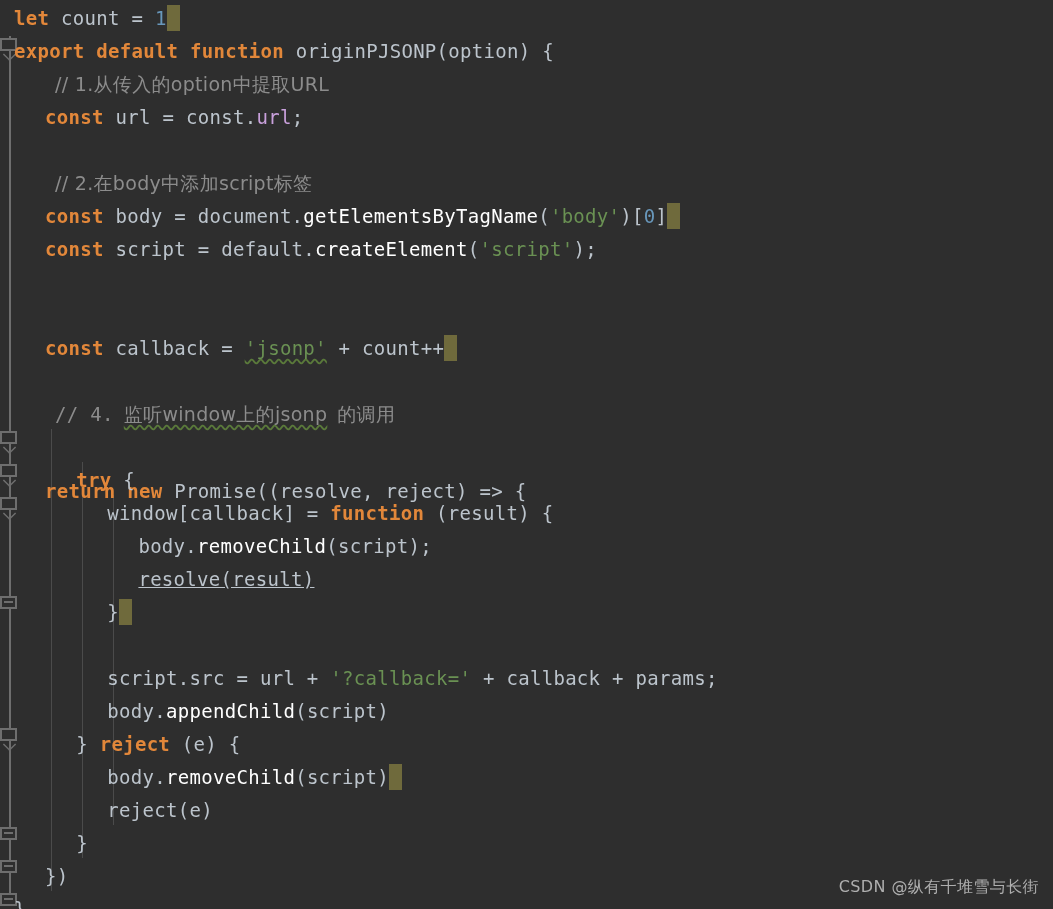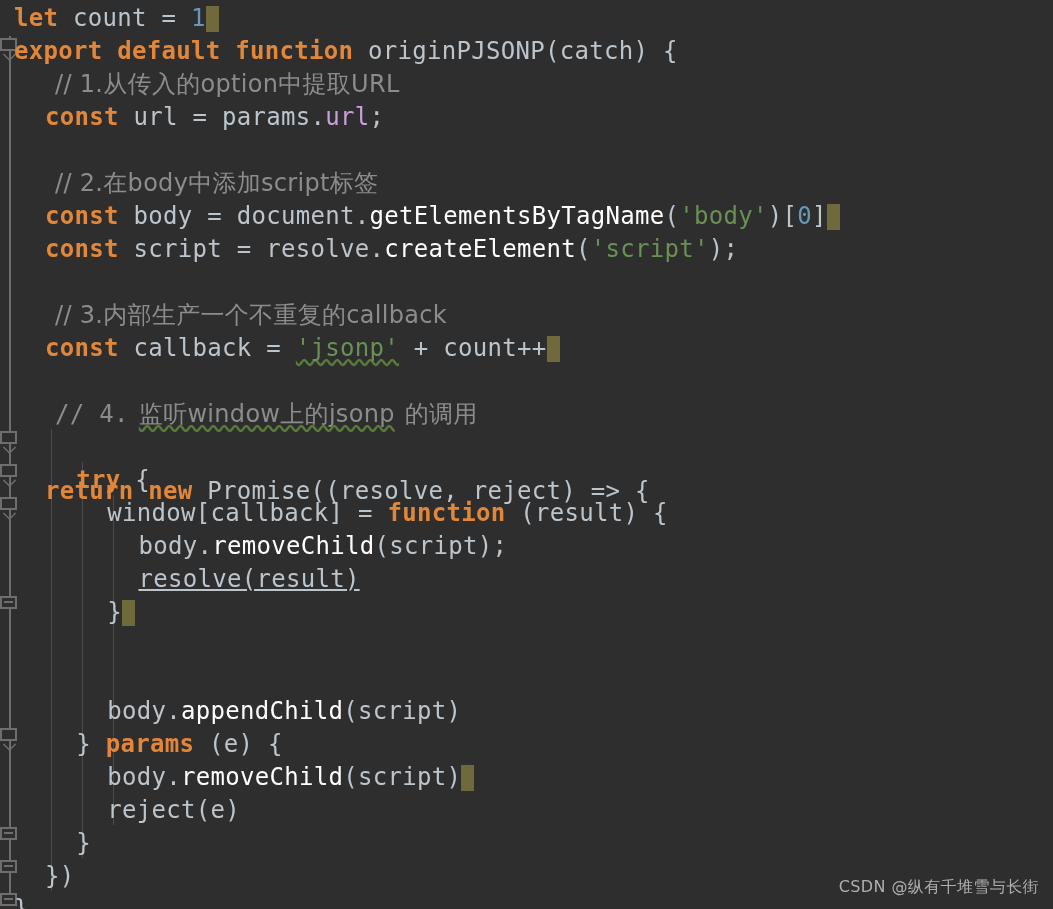--- a/index.html
+++ b/index.html
@@ -76,21 +76,21 @@
     left: 0; top: 0;
     width: 1053px;
     height: 909px;
   }
   .code-line {
     position: absolute;
     left: 0;
     height: 33px;
     line-height: 33px;
     white-space: pre;
-    font-size: 24px;
+    font-size: 19px;
     letter-spacing: 0.3px;
     color: #bcc4cc;
   }
   .tok { white-space: pre; }
   .t-kw      { color: #e2873a; font-weight: bold; }
   .t-plain   { color: #bcc4cc; }
   .t-comment { color: #8c8c8c; margin-left: 10px; }
   .t-str     { color: #6a9153; }
   .t-num     { color: #6897bb; }
   .t-fn      { color: #ffffff; }
@@ -170,40 +170,40 @@
     </div>
 
   <div id="indent-guides-layer">
       <div class="indent-guide" style="left: 51px; top: 429px; height: 462px;"></div>
       <div class="indent-guide" style="left: 82px; top: 462px; height: 396px;"></div>
       <div class="indent-guide" style="left: 113px; top: 495px; height: 330px;"></div>
     </div>
 
   <div id="code-layer">
       <div class="code-line" style="top: 2px; left: 14px;"><span class="tok t-kw">let</span><span class="tok t-plain"> count = </span><span class="tok t-num">1</span><span class="caret-block"></span></div>
-      <div class="code-line" style="top: 35px; left: 14px;"><span class="tok t-kw">export default function</span><span class="tok t-plain"> originPJSONP(catch) {</span></div>
+      <div class="code-line" style="top: 35px; left: 14px;"><span class="tok t-kw">export default function</span><span class="tok t-plain"> originPJSONP(option) {</span></div>
       <div class="code-line" style="top: 68px; left: 45.1px;"><span class="tok t-comment t-cjk">// 1.从传入的option中提取URL</span></div>
-      <div class="code-line" style="top: 101px; left: 45.1px;"><span class="tok t-kw">const</span><span class="tok t-plain"> url = params.</span><span class="tok t-prop">url</span><span class="tok t-plain">;</span></div>
+      <div class="code-line" style="top: 101px; left: 45.1px;"><span class="tok t-kw">const</span><span class="tok t-plain"> url = const.</span><span class="tok t-prop">url</span><span class="tok t-plain">;</span></div>
       <div class="code-line" style="top: 134px; left: 14px;"></div>
       <div class="code-line" style="top: 167px; left: 45.1px;"><span class="tok t-comment t-cjk">// 2.在body中添加script标签</span></div>
       <div class="code-line" style="top: 200px; left: 45.1px;"><span class="tok t-kw">const</span><span class="tok t-plain"> body = document.</span><span class="tok t-fn">getElementsByTagName</span><span class="tok t-plain">(</span><span class="tok t-str">'body'</span><span class="tok t-plain">)[</span><span class="tok t-num">0</span><span class="tok t-plain">]</span><span class="caret-block"></span></div>
-      <div class="code-line" style="top: 233px; left: 45.1px;"><span class="tok t-kw">const</span><span class="tok t-plain"> script = resolve.</span><span class="tok t-fn">createElement</span><span class="tok t-plain">(</span><span class="tok t-str">'script'</span><span class="tok t-plain">);</span></div>
+      <div class="code-line" style="top: 233px; left: 45.1px;"><span class="tok t-kw">const</span><span class="tok t-plain"> script = default.</span><span class="tok t-fn">createElement</span><span class="tok t-plain">(</span><span class="tok t-str">'script'</span><span class="tok t-plain">);</span></div>
       <div class="code-line" style="top: 266px; left: 14px;"></div>
-      <div class="code-line" style="top: 299px; left: 45.1px;"><span class="tok t-comment t-cjk">// 3.内部生产一个不重复的callback</span></div>
       <div class="code-line" style="top: 332px; left: 45.1px;"><span class="tok t-kw">const</span><span class="tok t-plain"> callback = </span><span class="tok t-str squig">'jsonp'</span><span class="tok t-plain"> + count++</span><span class="caret-block"></span></div>
       <div class="code-line" style="top: 365px; left: 14px;"></div>
       <div class="code-line" style="top: 398px; left: 45.1px;"><span class="tok t-comment">// 4.</span><span class="tok t-comment squig t-cjk">监听window上的jsonp</span><span class="tok t-comment t-cjk">的调用</span></div>
       <div class="code-line" style="top: 431px; left: 45.1px; margin-top: 44px;"><span class="tok t-kw">return new</span><span class="tok t-plain"> Promise((resolve, reject) =&gt; {</span></div>
       <div class="code-line" style="top: 464px; left: 76.2px;"><span class="tok t-kw">try</span><span class="tok t-plain"> {</span></div>
       <div class="code-line" style="top: 497px; left: 107.3px;"><span class="tok t-plain">window[callback] = </span><span class="tok t-kw">function</span><span class="tok t-plain"> (result) {</span></div>
       <div class="code-line" style="top: 530px; left: 138.4px;"><span class="tok t-plain">body.</span><span class="tok t-fn">removeChild</span><span class="tok t-plain">(script);</span></div>
       <div class="code-line" style="top: 563px; left: 138.4px; text-decoration: underline;"><span class="tok t-plain">resolve(result)</span></div>
       <div class="code-line" style="top: 596px; left: 107.3px;"><span class="tok t-plain">}</span><span class="caret-block"></span></div>
+      <div class="code-line" style="top: 662px; left: 107.3px;"><span class="tok t-plain">script.src = url + </span><span class="tok t-str">'?callback='</span><span class="tok t-plain"> + callback + params;</span></div>
       <div class="code-line" style="top: 695px; left: 107.3px;"><span class="tok t-plain">body.</span><span class="tok t-fn">appendChild</span><span class="tok t-plain">(script)</span></div>
-      <div class="code-line" style="top: 728px; left: 76.2px;"><span class="tok t-plain">} </span><span class="tok t-kw">params</span><span class="tok t-plain"> (e) {</span></div>
+      <div class="code-line" style="top: 728px; left: 76.2px;"><span class="tok t-plain">} </span><span class="tok t-kw">reject</span><span class="tok t-plain"> (e) {</span></div>
       <div class="code-line" style="top: 794px; left: 107.3px;"><span class="tok t-plain">reject(e)</span></div>
       <div class="code-line" style="top: 761px; left: 107.3px;"><span class="tok t-plain">body.</span><span class="tok t-fn">removeChild</span><span class="tok t-plain">(script)</span><span class="caret-block"></span></div>
       <div class="code-line" style="top: 827px; left: 76.2px;"><span class="tok t-plain">}</span></div>
       <div class="code-line" style="top: 860px; left: 45.1px;"><span class="tok t-plain">})</span></div>
       <div class="code-line" style="top: 893px; left: 14px;"><span class="tok t-plain">}</span></div>
     </div>
 
   <div id="watermark">CSDN @纵有千堆雪与长街</div>
 
 </div>

